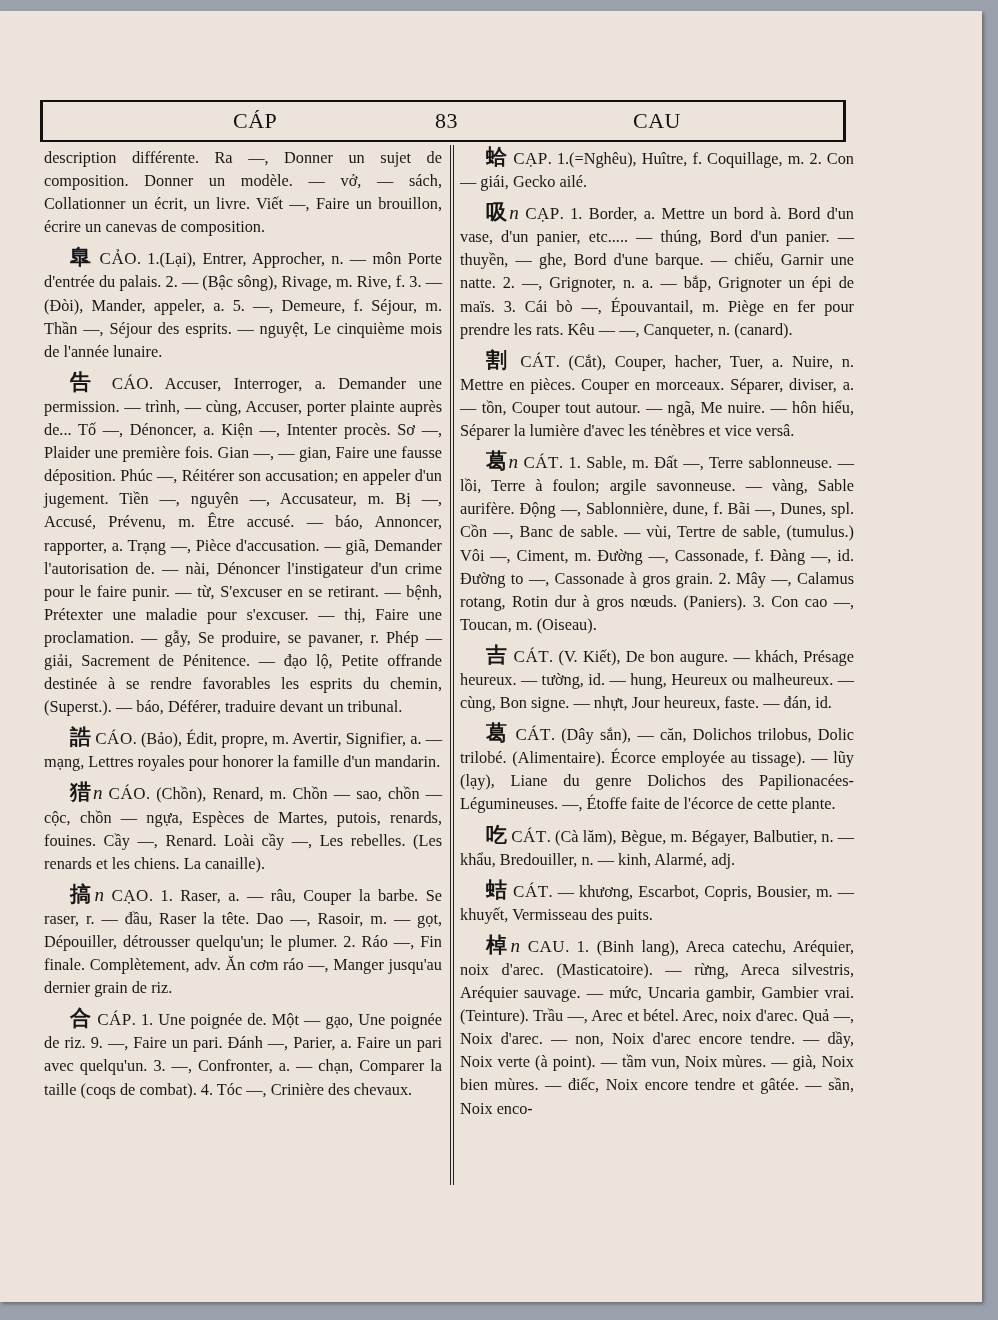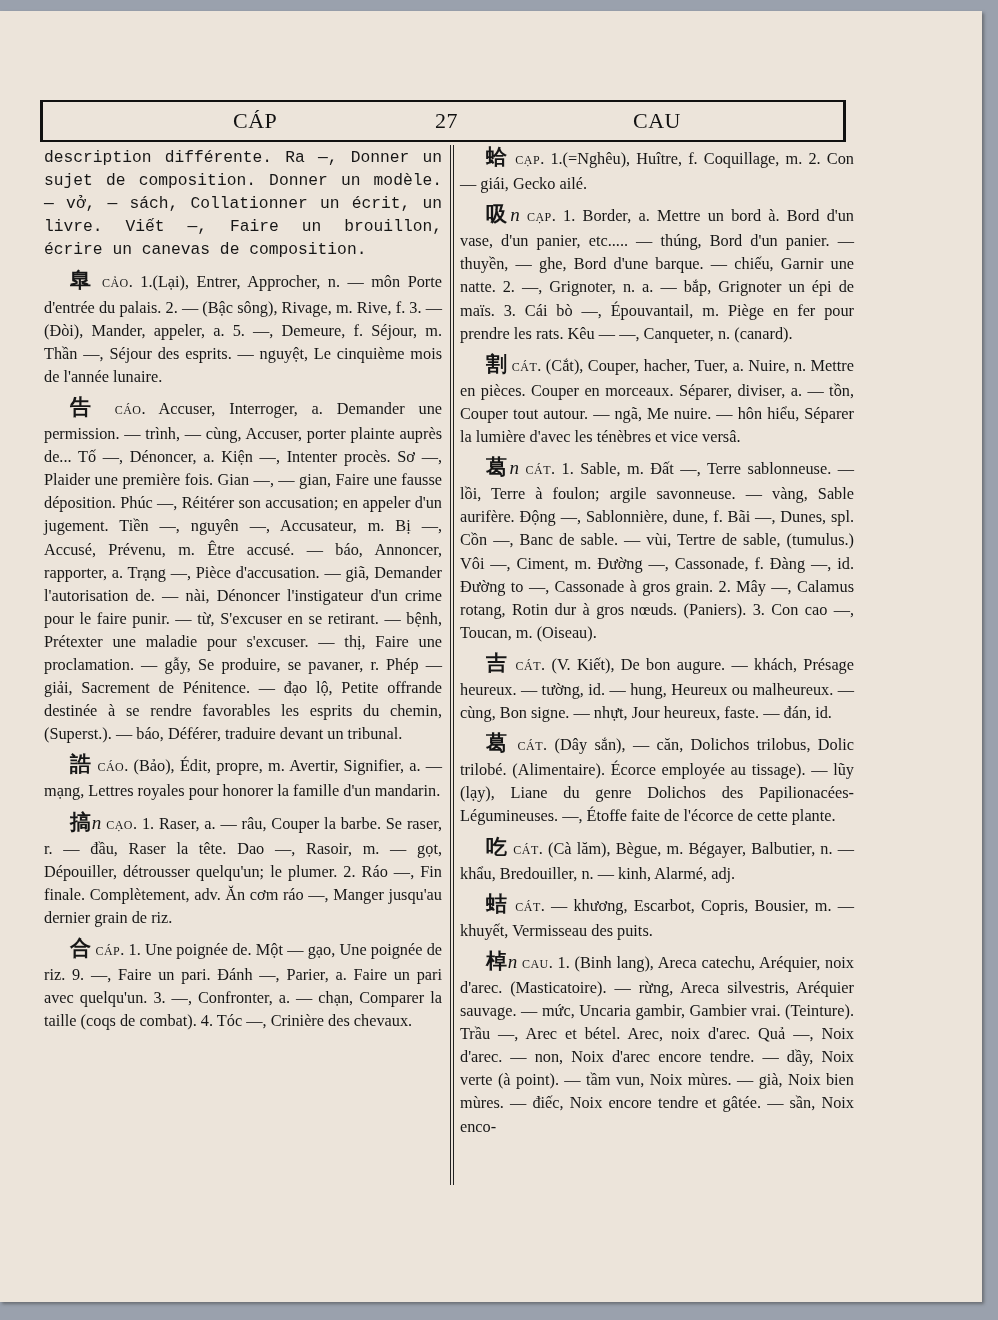--- a/index.html
+++ b/index.html
@@ -33,43 +33,44 @@
     font-size: 16.3px; line-height: 23.1px; color: #161616;
     text-align: justify;
   }
   .col-left { left: 44px; width: 398px; }
   .col-right { left: 460px; width: 394px; }
   .divider {
     position: absolute; left: 450px; top: 145px; width: 4px; height: 1040px;
     border-left: 1px solid #222; border-right: 1px solid #222; box-sizing: border-box;
   }
   .entry { margin: 0 0 8px 0; text-indent: 26px; }
-  .entry.cont { text-indent: 0; font-family: Liberation Mono, monospace; }
+  .entry.cont { text-indent: 0; }
   .hanzi { font-family: "DejaVu Sans", sans-serif; font-size: 21px; font-weight: bold; }
   .n { font-style: italic; font-size: 19px; }
-  .head { font-size: 12px; letter-spacing: 0.5px; }
+  .head { font-size: 17px; letter-spacing: 0.5px; }
 </style>
 </head>
 <body>
 
 <div class="paper"></div>
 
 <div class="running-head">
   <span class="rh-left">CÁP</span>
-  <span class="rh-center">27</span>
+  <span class="rh-center">83</span>
   <span class="rh-right">CAU</span>
 </div>
 
 <div class="divider"></div>
 
 <div class="col col-left">
   <p class="entry cont"><span>description différente. Ra —, Donner un sujet de composition. Donner un modèle. — vở, — sách, Collationner un écrit, un livre. Viết —, Faire un brouillon, écrire un canevas de composition.</span></p>
   <p class="entry"><span class="hanzi">臯</span> <span class="head">CẢO</span><span>. 1.(Lại), Entrer, Approcher, n. — môn Porte d'entrée du palais. 2. — (Bậc sông), Rivage, m. Rive, f. 3. —(Đòi), Mander, appeler, a. 5. —, Demeure, f. Séjour, m. Thần —, Séjour des esprits. — nguyệt, Le cinquième mois de l'année lunaire.</span></p>
   <p class="entry"><span class="hanzi">告</span> <span class="head">CÁO</span><span>. Accuser, Interroger, a. Demander une permission. — trình, — cùng, Accuser, porter plainte auprès de... Tố —, Dénoncer, a. Kiện —, Intenter procès. Sơ —, Plaider une première fois. Gian —, — gian, Faire une fausse déposition. Phúc —, Réitérer son accusation; en appeler d'un jugement. Tiền —, nguyên —, Accusateur, m. Bị —, Accusé, Prévenu, m. Être accusé. — báo, Annoncer, rapporter, a. Trạng —, Pièce d'accusation. — giã, Demander l'autorisation de. — nài, Dénoncer l'instigateur d'un crime pour le faire punir. — từ, S'excuser en se retirant. — bệnh, Prétexter une maladie pour s'excuser. — thị, Faire une proclamation. — gẫy, Se produire, se pavaner, r. Phép — giải, Sacrement de Pénitence. — đạo lộ, Petite offrande destinée à se rendre favorables les esprits du chemin, (Superst.). — báo, Déférer, traduire devant un tribunal.</span></p>
   <p class="entry"><span class="hanzi">誥</span> <span class="head">CÁO</span><span>. (Bảo), Édit, propre, m. Avertir, Signifier, a. — mạng, Lettres royales pour honorer la famille d'un mandarin.</span></p>
+  <p class="entry"><span class="hanzi">猎</span><span class="n">n</span> <span class="head">CÁO</span><span>. (Chồn), Renard, m. Chồn — sao, chồn — cộc, chồn — ngựa, Espèces de Martes, putois, renards, fouines. Cầy —, Renard. Loài cầy —, Les rebelles. (Les renards et les chiens. La canaille).</span></p>
   <p class="entry"><span class="hanzi">搞</span><span class="n">n</span> <span class="head">CẠO</span><span>. 1. Raser, a. — râu, Couper la barbe. Se raser, r. — đầu, Raser la tête. Dao —, Rasoir, m. — gọt, Dépouiller, détrousser quelqu'un; le plumer. 2. Ráo —, Fin finale. Complètement, adv. Ăn cơm ráo —, Manger jusqu'au dernier grain de riz.</span></p>
   <p class="entry"><span class="hanzi">合</span> <span class="head">CÁP</span><span>. 1. Une poignée de. Một — gạo, Une poignée de riz. 9. —, Faire un pari. Đánh —, Parier, a. Faire un pari avec quelqu'un. 3. —, Confronter, a. — chạn, Comparer la taille (coqs de combat). 4. Tóc —, Crinière des chevaux.</span></p>
 </div>
 
 <div class="col col-right">
   <p class="entry"><span class="hanzi">蛤</span> <span class="head">CẠP</span><span>. 1.(=Nghêu), Huître, f. Coquillage, m. 2. Con — giái, Gecko ailé.</span></p>
   <p class="entry"><span class="hanzi">吸</span><span class="n">n</span> <span class="head">CẠP</span><span>. 1. Border, a. Mettre un bord à. Bord d'un vase, d'un panier, etc..... — thúng, Bord d'un panier. — thuyền, — ghe, Bord d'une barque. — chiếu, Garnir une natte. 2. —, Grignoter, n. a. — bắp, Grignoter un épi de maïs. 3. Cái bò —, Épouvantail, m. Piège en fer pour prendre les rats. Kêu — —, Canqueter, n. (canard).</span></p>
   <p class="entry"><span class="hanzi">割</span> <span class="head">CÁT</span><span>. (Cắt), Couper, hacher, Tuer, a. Nuire, n. Mettre en pièces. Couper en morceaux. Séparer, diviser, a. — tồn, Couper tout autour. — ngã, Me nuire. — hôn hiểu, Séparer la lumière d'avec les ténèbres et vice versâ.</span></p>
   <p class="entry"><span class="hanzi">葛</span><span class="n">n</span> <span class="head">CÁT</span><span>. 1. Sable, m. Đất —, Terre sablonneuse. — lồi, Terre à foulon; argile savonneuse. — vàng, Sable aurifère. Động —, Sablonnière, dune, f. Bãi —, Dunes, spl. Cồn —, Banc de sable. — vùi, Tertre de sable, (tumulus.) Vôi —, Ciment, m. Đường —, Cassonade, f. Đàng —, id. Đường to —, Cassonade à gros grain. 2. Mây —, Calamus rotang, Rotin dur à gros nœuds. (Paniers). 3. Con cao —, Toucan, m. (Oiseau).</span></p>
   <p class="entry"><span class="hanzi">吉</span> <span class="head">CÁT</span><span>. (V. Kiết), De bon augure. — khách, Présage heureux. — tường, id. — hung, Heureux ou malheureux. — cùng, Bon signe. — nhựt, Jour heureux, faste. — đán, id.</span></p>

